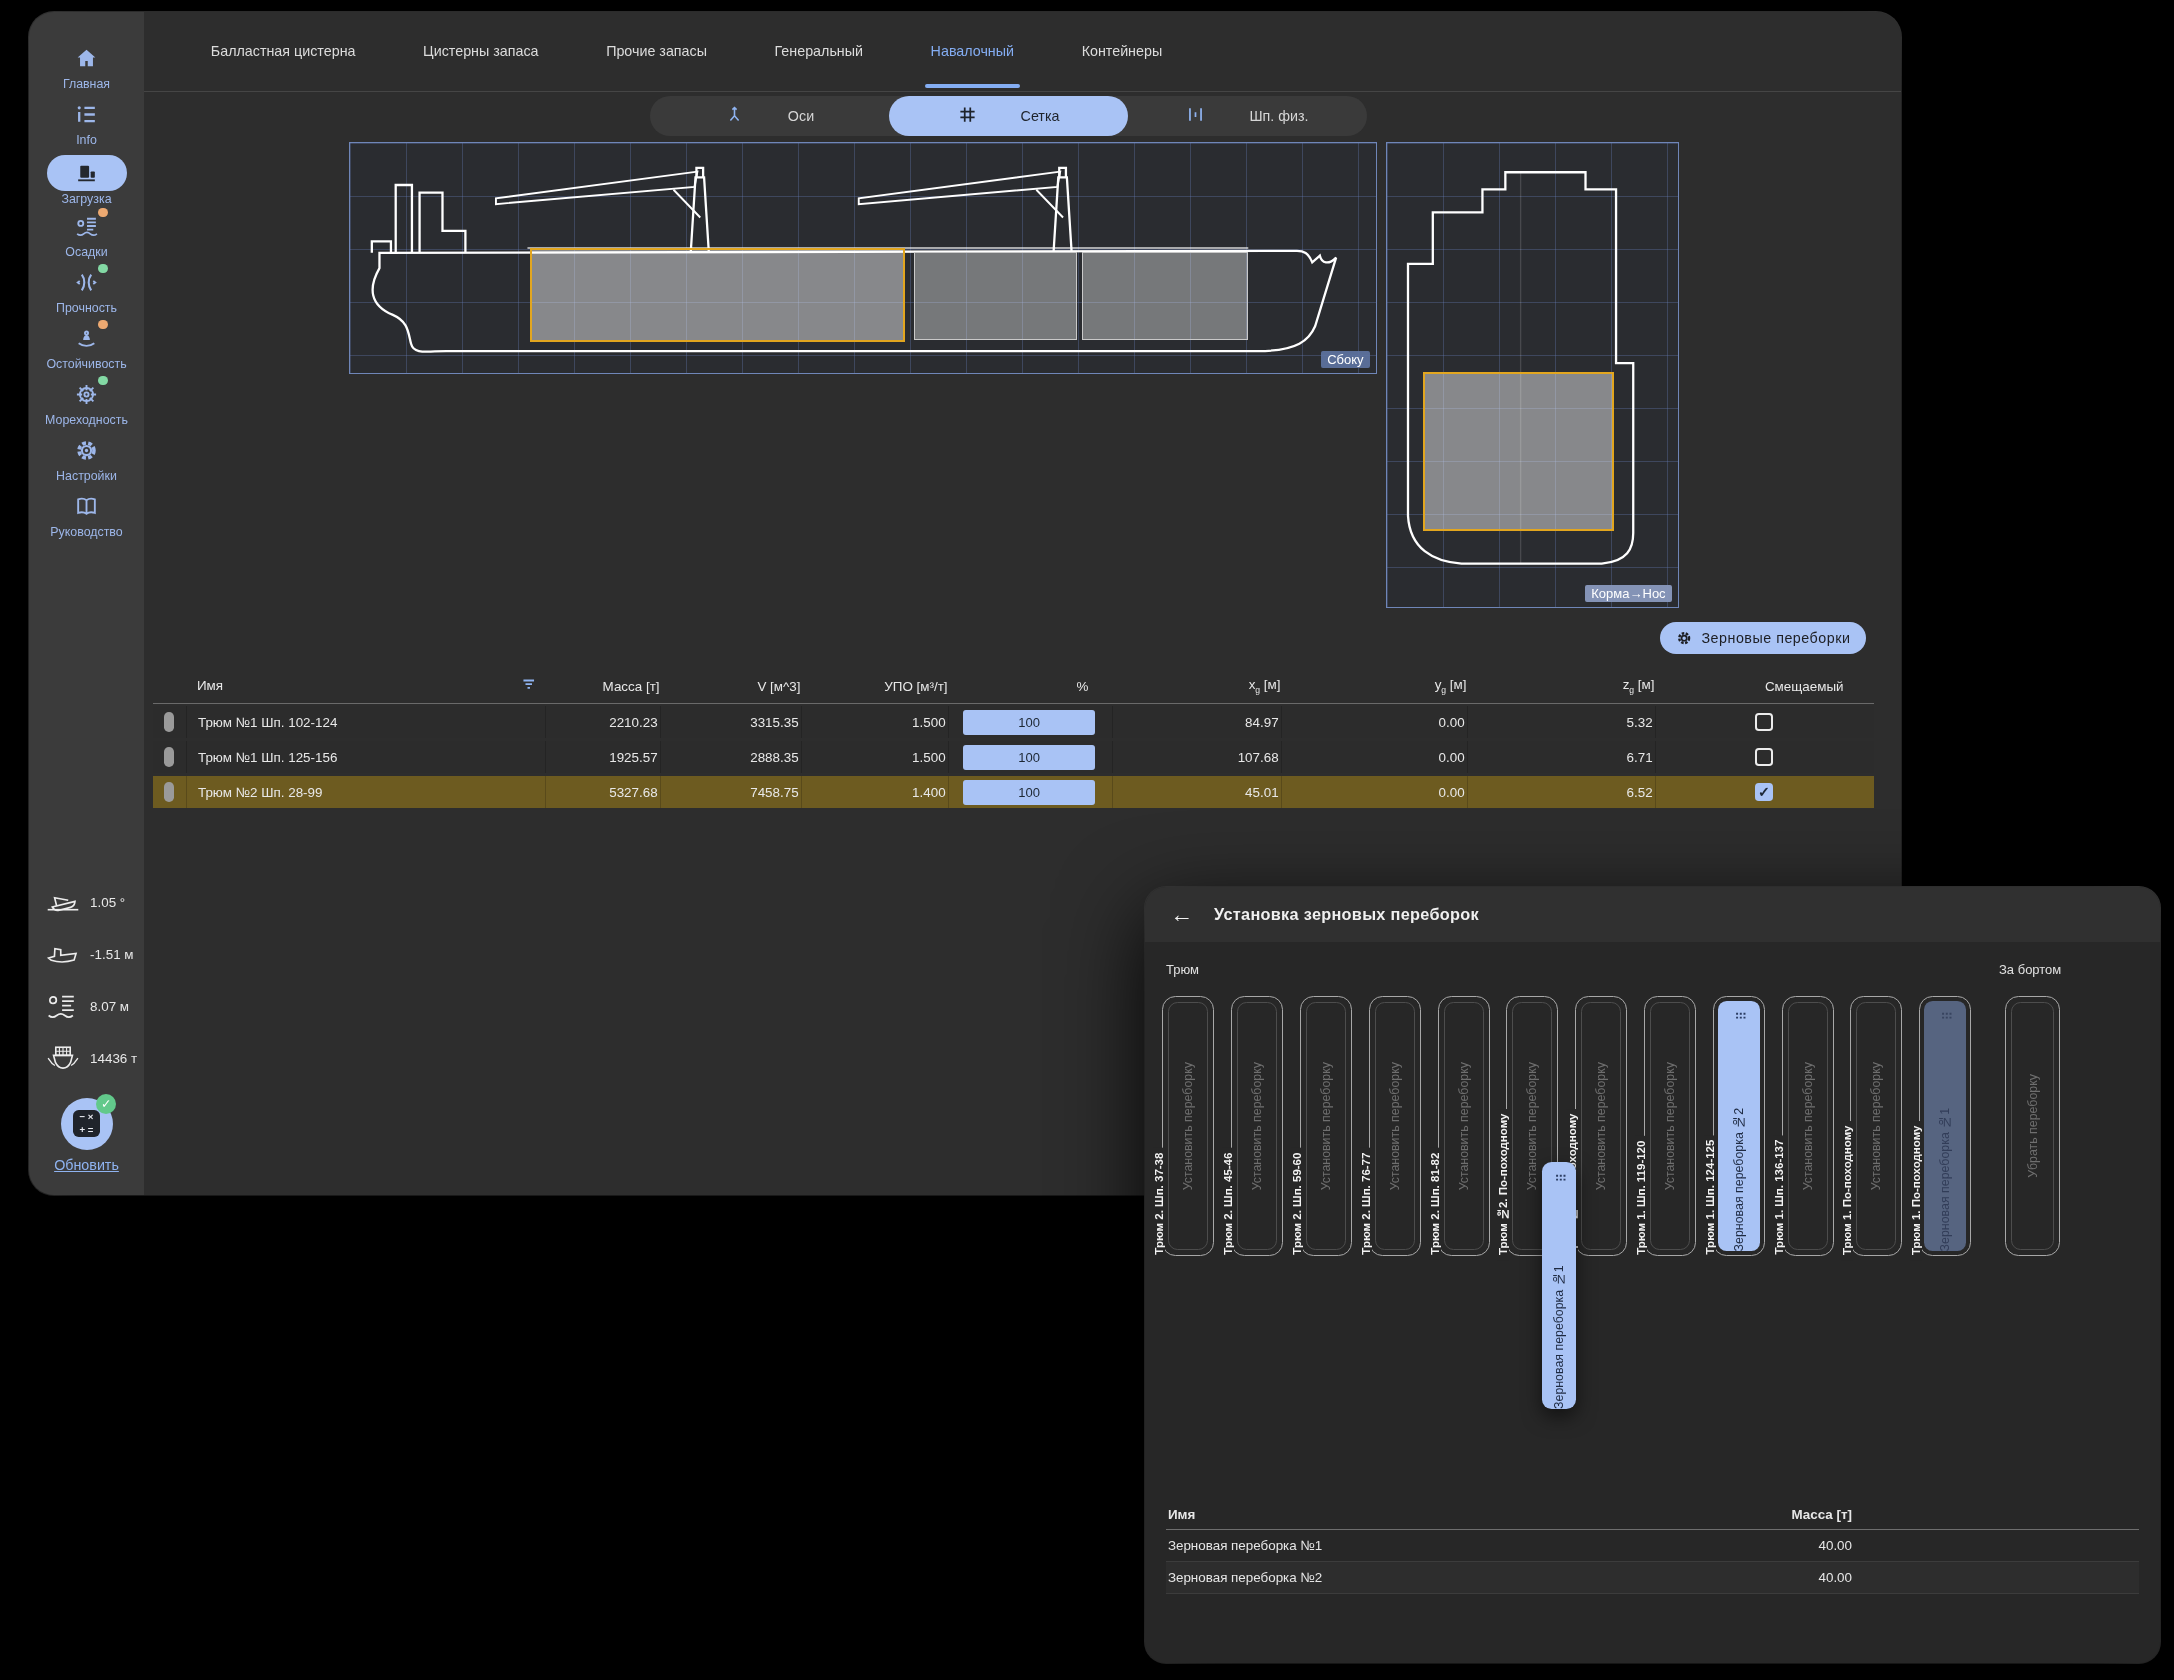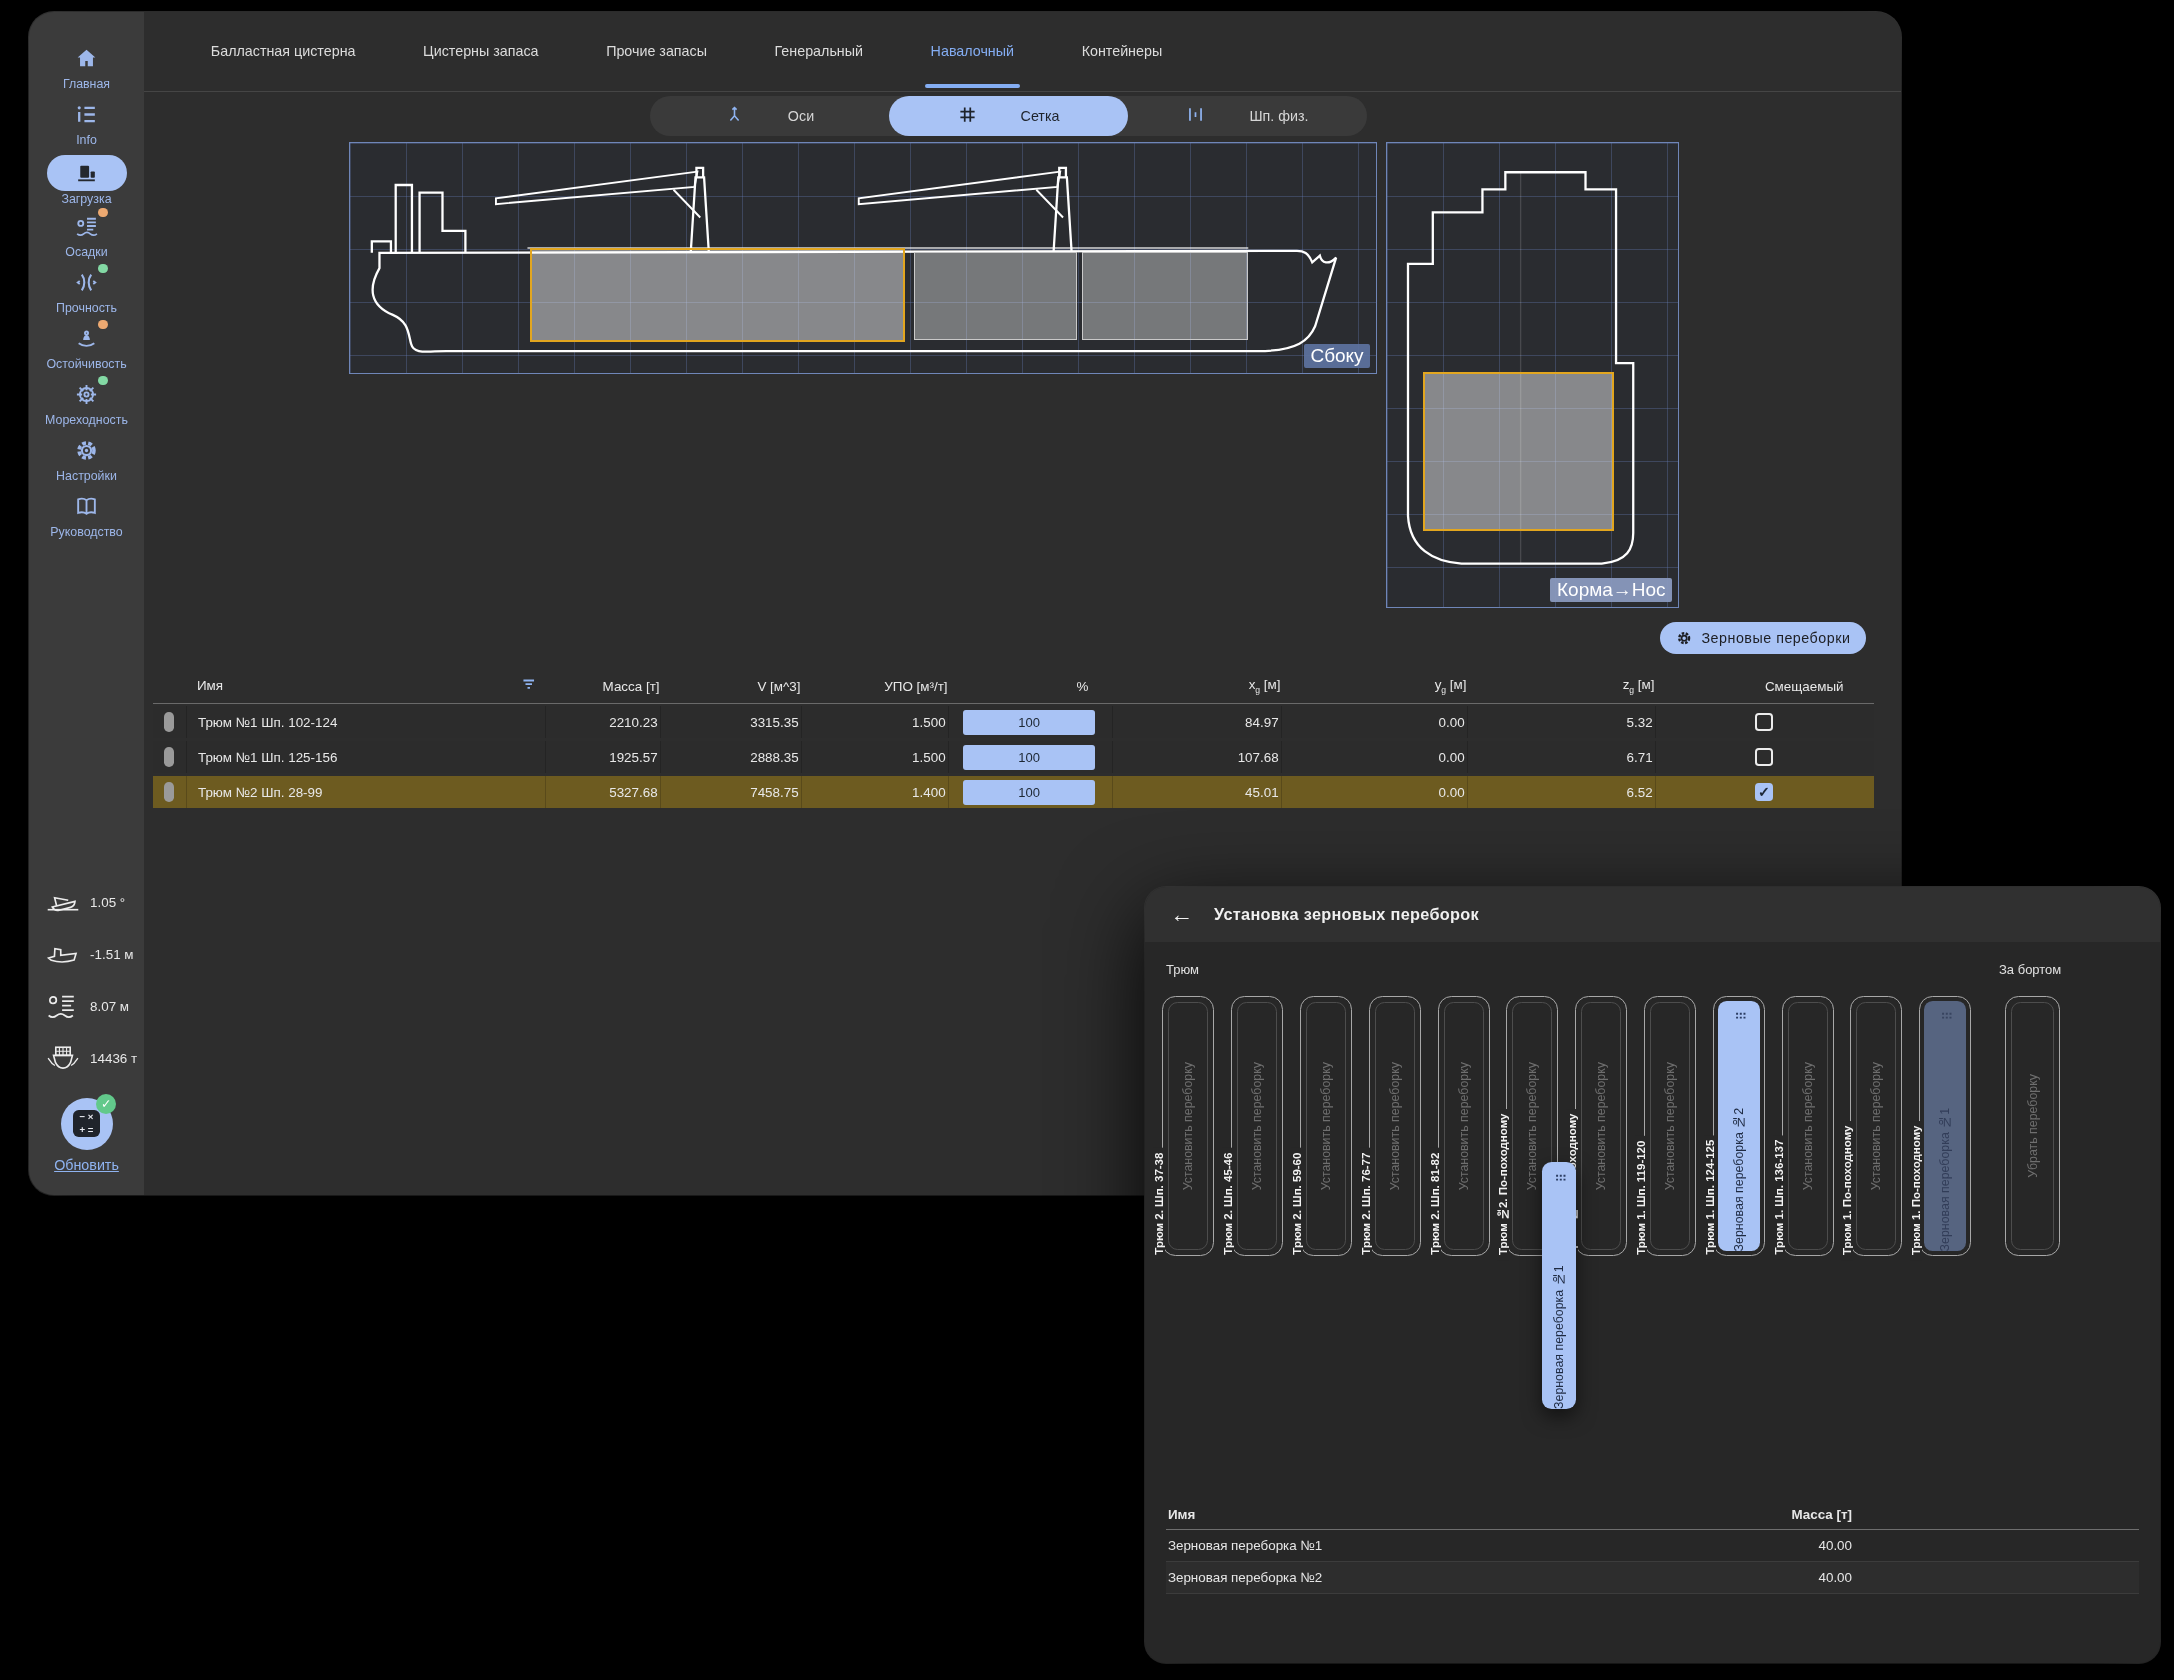--- a/index.html
+++ b/index.html
@@ -51,21 +51,21 @@
   .seg.active .seg-ic { color:#1e232b; }
 
   
   .panel { position:absolute; background:#2a2c30; border:1.4px solid #6f86b8;
     background-image:
       repeating-linear-gradient(to right, rgba(104,128,190,.32) 0 1px, transparent 1px 56px),
       repeating-linear-gradient(to bottom, rgba(104,128,190,.32) 0 1px, transparent 1px 53px); }
   .panel svg.ship { position:absolute; left:0; top:0; }
   .hold { position:absolute; background:rgba(255,255,255,.36); border:1.4px solid #c9c9c9; }
   .hold.sel { border:2.9px solid #e2a61f; background:rgba(255,255,255,.44); }
-  .view-label { position:absolute; right:5.7px; bottom:4.8px; background:rgba(93,115,161,.92); color:#fff; font-size:19px; padding:1px 6.7px; border-radius:1.9px; cursor:pointer; }
+  .view-label { position:absolute; right:5.7px; bottom:4.8px; background:rgba(93,115,161,.92); color:#fff; font-size:13px; padding:1px 6.7px; border-radius:1.9px; cursor:pointer; }
   .view-label.lit { background:rgba(137,153,190,.95); }
 
   .grain-btn { position:absolute; left:1631px; top:610px; width:206px; height:32.5px; border:none;
     background:#a9c3f5; border-radius:16.3px; display:flex; align-items:center; justify-content:center; gap:9.6px;
     font-size:14.3px; color:#1d1f24; cursor:pointer; font-family:inherit; letter-spacing:0.5px; }
   .grain-btn svg { width:16.3px; height:16.3px; }
 
   
   .cargo-table { position:absolute; left:124px; top:658px; width:1721px; font-size:13.4px; color:#e8e8e8; }
   .thead { display:flex; align-items:center; height:34px; border-bottom:1.9px solid #6a6a6a; }

